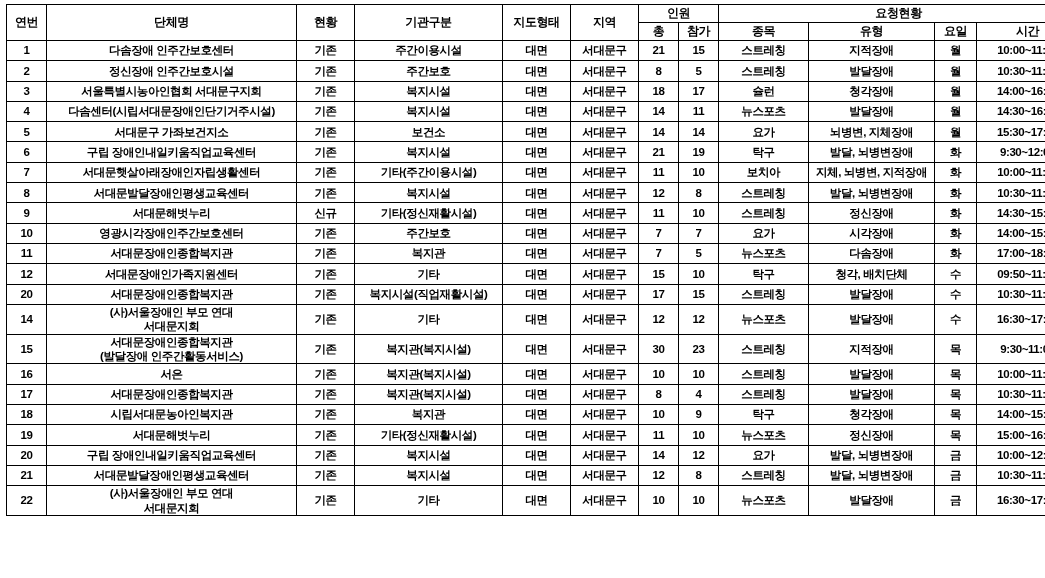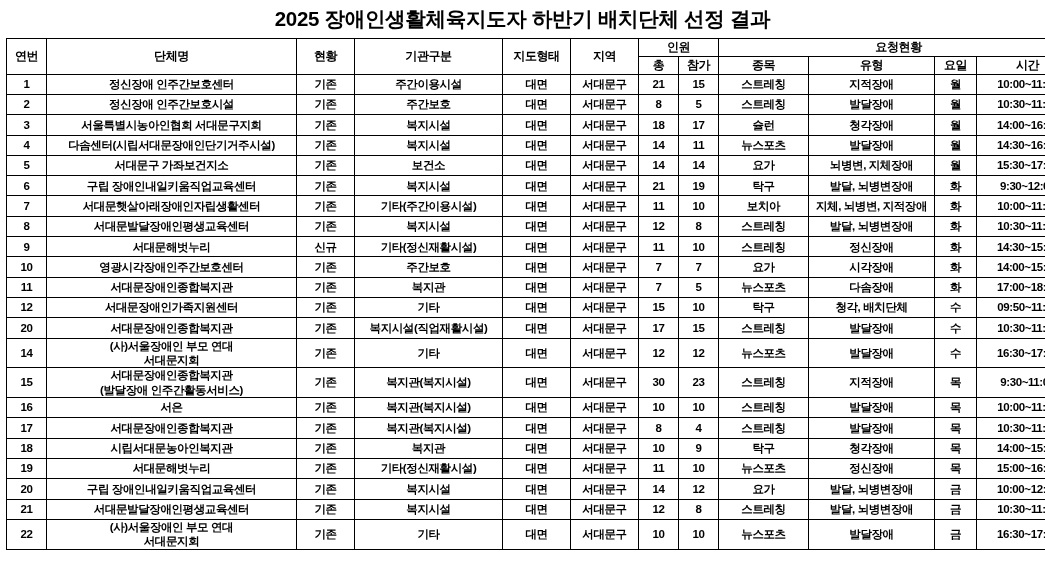--- a/index.html
+++ b/index.html
@@ -74,21 +74,20 @@
   col.c-event { width: 90px; }
   col.c-cat   { width: 126px; }
   col.c-day   { width: 42px; }
   col.c-time  { width: 102px; }
 </style>
 </head>
 <body>
 
 <div id="page">
 
-  <div id="doc-title">2025 장애인생활체육지도자 하반기 배치단체 선정 결과</div>
 
   <table class="sheet">
     <colgroup>
       <col class="c-no">
         <col class="c-name">
         <col class="c-stat">
         <col class="c-type">
       <col class="c-mode">
         <col class="c-area">
         <col class="c-tot">
@@ -114,21 +113,21 @@
         <th>참가</th>
         <th>종목</th>
         <th>유형</th>
         <th>요일</th>
         <th>시간</th>
       </tr>
     </thead>
     <tbody id="table-body">
         <tr>
           <td>1</td>
-          <td>정신장애 인주간보호센터</td>
+          <td>다솜장애 인주간보호센터</td>
           <td>기존</td>
           <td>주간이용시설</td>
           <td>대면</td>
           <td>서대문구</td>
           <td>21</td>
           <td>15</td>
           <td>스트레칭</td>
           <td>지적장애</td>
           <td>월</td>
           <td>10:00~11:30</td>

